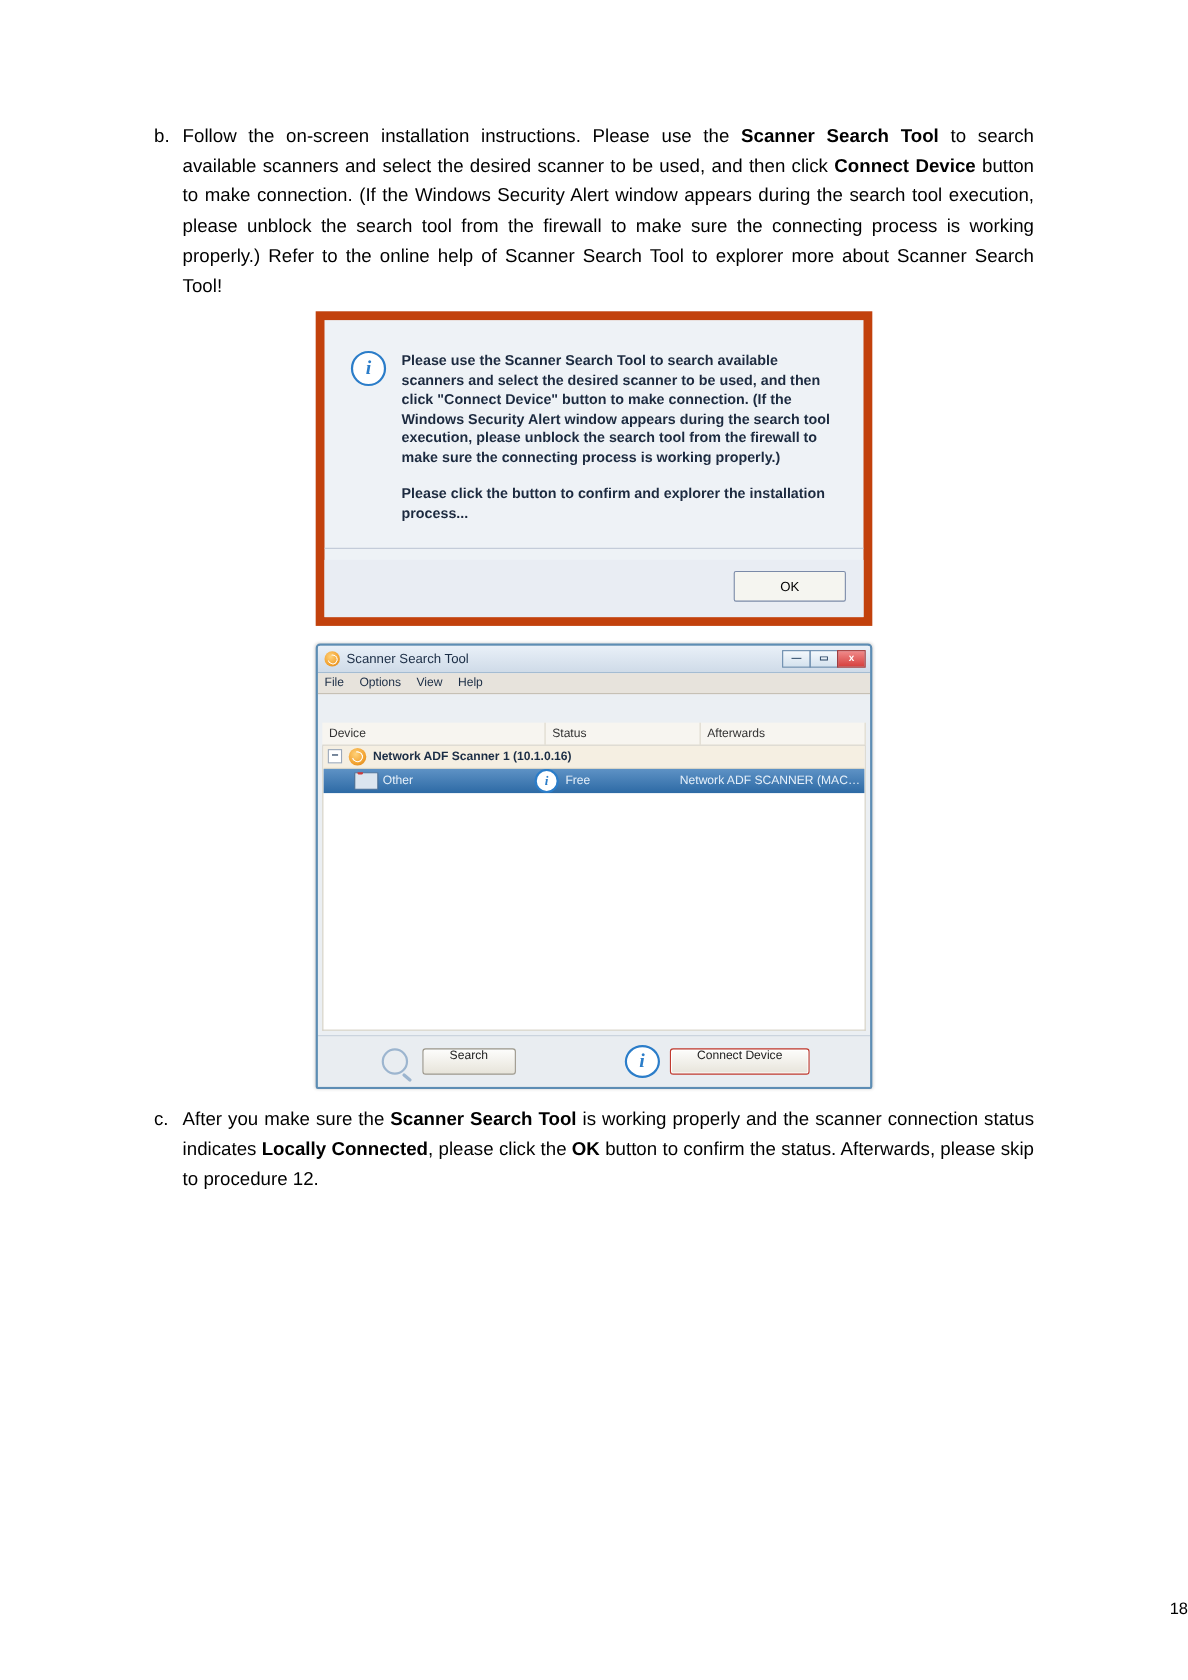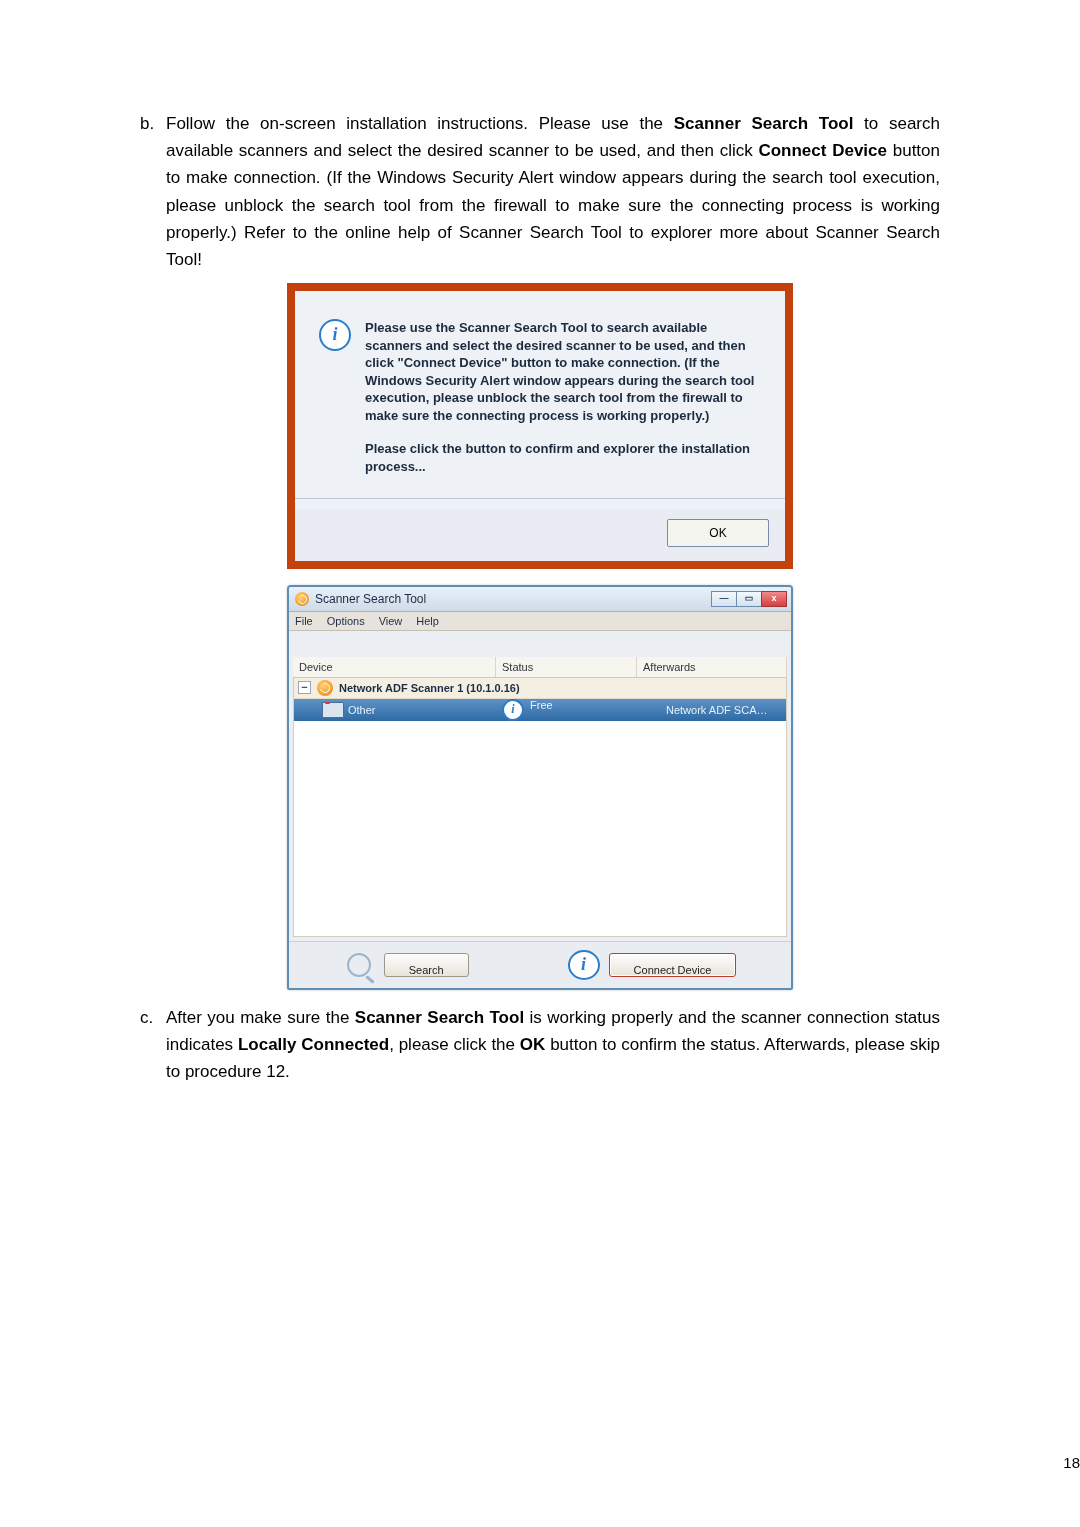--- a/index.html
+++ b/index.html
@@ -196,23 +196,23 @@
     content:"";position:absolute;left:3px;top:3px;width:8px;height:8px;
     border:1.8px solid #fff;border-left-color:transparent;border-radius:50%;
     transform:rotate(30deg);
   }
   .data-row {
     display:flex; align-items:center;
     height:22px;
     background: linear-gradient(#5e92c5,#2d6aa5);
     color:#e6f0fa; font-size:11px;
   }
-  .data-row .cell { padding:0 18px; white-space:nowrap;overflow:hidden;text-overflow:ellipsis; }
+  .data-row .cell { padding:0 2px; white-space:nowrap;overflow:hidden;text-overflow:ellipsis; }
   .data-row .c1 { width:190px; display:flex;align-items:center;gap:4px; padding-left:28px; box-sizing:border-box;}
-  .data-row .c2 { width:128px; display:flex;align-items:flex-start;gap:6px;}
+  .data-row .c2 { width:128px; display:flex;align-items:center;gap:6px;}
   .data-row .c3 { flex:1; }
   .scanner-mini {
     width:20px;height:14px;background:#dbe5ef;border:1px solid #4a6d92;
     border-radius:1px;position:relative;
   }
   .scanner-mini::before{content:"";position:absolute;left:2px;top:-4px;width:5px;height:5px;background:#cf3a3a;border-radius:1px;}
   .bottombar {
     height: 46px;
     background:#e9edf1;
     border-top:1px solid #c8d1dc;
@@ -228,21 +228,21 @@
   .mag {
     width:20px;height:20px;border:2px solid #9cb5cf;border-radius:50%;
     position:relative;
   }
   .mag::after{content:"";position:absolute;right:-6px;bottom:-6px;width:10px;height:3px;
     background:#9cb5cf;transform:rotate(40deg);border-radius:2px;}
   .bb-btn {
     height:22px; padding:0 24px;
     background:linear-gradient(#fdfdfc,#e7e4da);
     border:1px solid #9c978a;border-radius:3px;
-    font-size:11px;color:#222;display:flex;align-items:flex-end;justify-content:center;
+    font-size:11px;color:#222;display:flex;align-items:flex-start;justify-content:center;
   }
   .bb-btn.connect { border:1.5px solid #c13a2f; box-shadow:0 0 0 1px #fff inset;}
   .page-num {
     position:absolute;
     left:12px; right:0;
     top: 1454px;
     text-align:right;
     font-size:15px;
   }
 </style>

